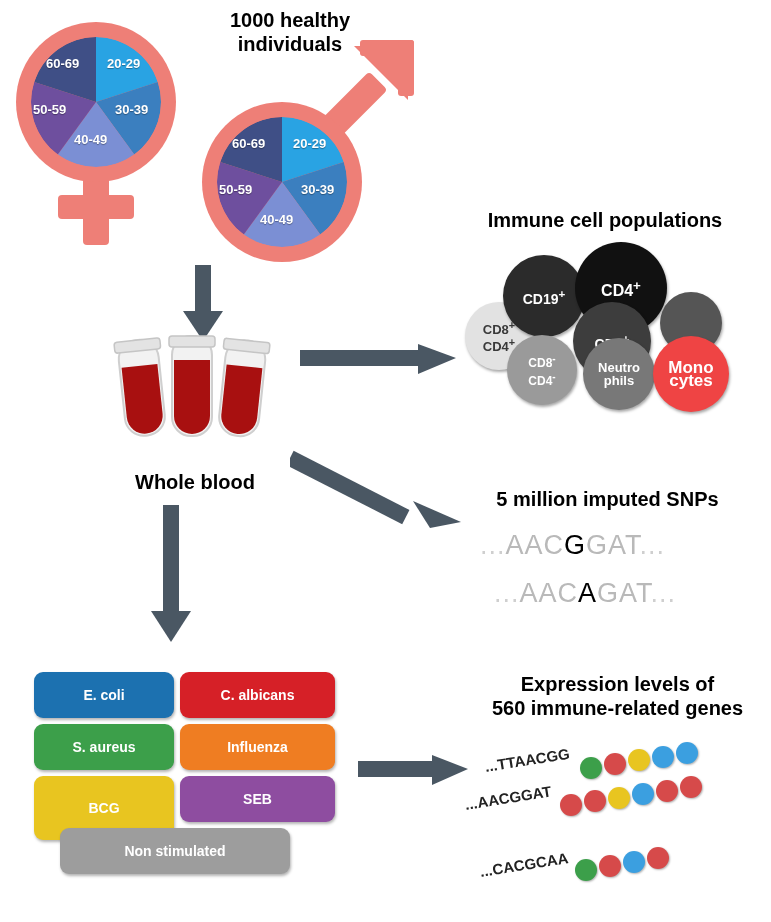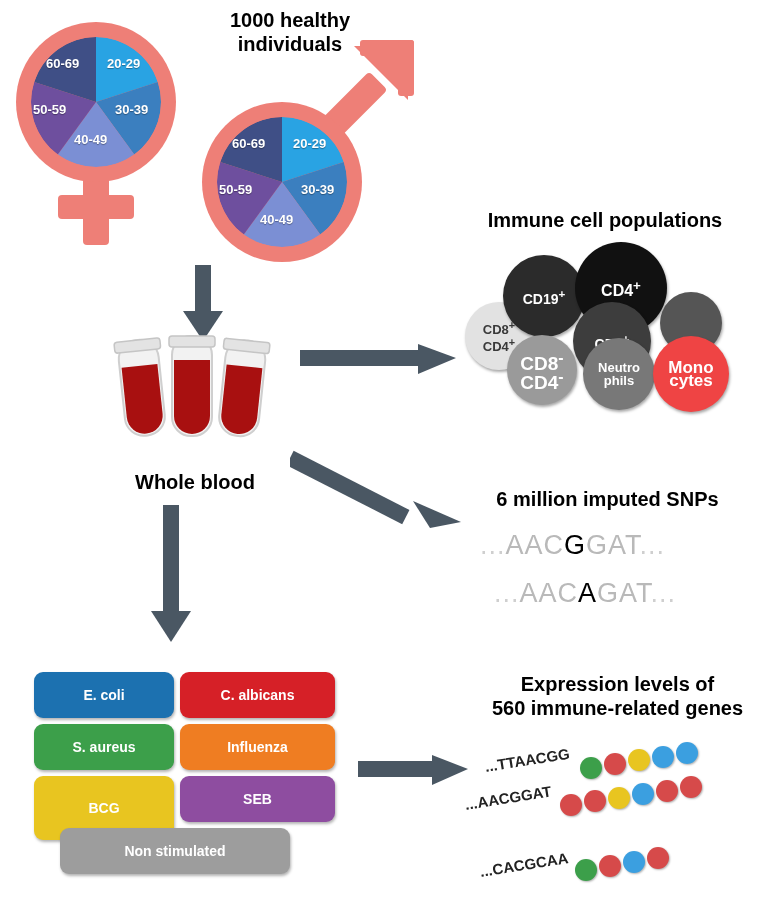--- a/index.html
+++ b/index.html
@@ -250,34 +250,34 @@
   </div>
 
   <div class="cell" style="left:205px;top:52px;width:62px;height:62px;background:#555;color:#7dd3fc;font-size:14px;align-items:flex-end;">
     <span>NK</span>
   </div>
 
   <div class="cell" style="left:118px;top:62px;width:78px;height:78px;background:#3d3d3d;color:#fff;font-size:14px;">
     <span>CD8<sup>+</sup></span>
   </div>
 
-  <div class="cell" style="left:52px;top:95px;width:70px;height:70px;background:#9a9a9a;color:#fff;font-size:19px;">
+  <div class="cell" style="left:52px;top:95px;width:70px;height:70px;background:#9a9a9a;color:#fff;font-size:12px;">
     <span>CD8<sup>-</sup><br>CD4<sup>-</sup></span>
   </div>
 
   <div class="cell" style="left:128px;top:98px;width:72px;height:72px;background:#787878;color:#fff;font-size:13px;">
     <span>Neutro<br>phils</span>
   </div>
 
   <div class="cell" style="left:198px;top:96px;width:76px;height:76px;background:#ef4444;color:#fff;font-size:17px;">
     <span>Mono<br>cytes</span>
   </div>
 </div>
 
-<div class="abs hdr" style="left:455px;top:487px;width:305px;">6 million imputed SNPs</div>
+<div class="abs hdr" style="left:455px;top:487px;width:305px;">5 million imputed SNPs</div>
 
 <div class="abs" style="left:480px;top:530px;width:260px;height:100px;">
   <div class="snp-row" style="left:0px;top:0px;">
     <span class="dots">...</span><span title="...AAC">AAC</span><span class="em">G</span><span>GAT</span><span class="dots">...</span>
   </div>
   <div class="snp-row" style="left:14px;top:48px;">
     <span class="dots">...</span><span>AAC</span><span class="em">A</span><span>GAT</span><span class="dots">...</span>
   </div>
 </div>
 

